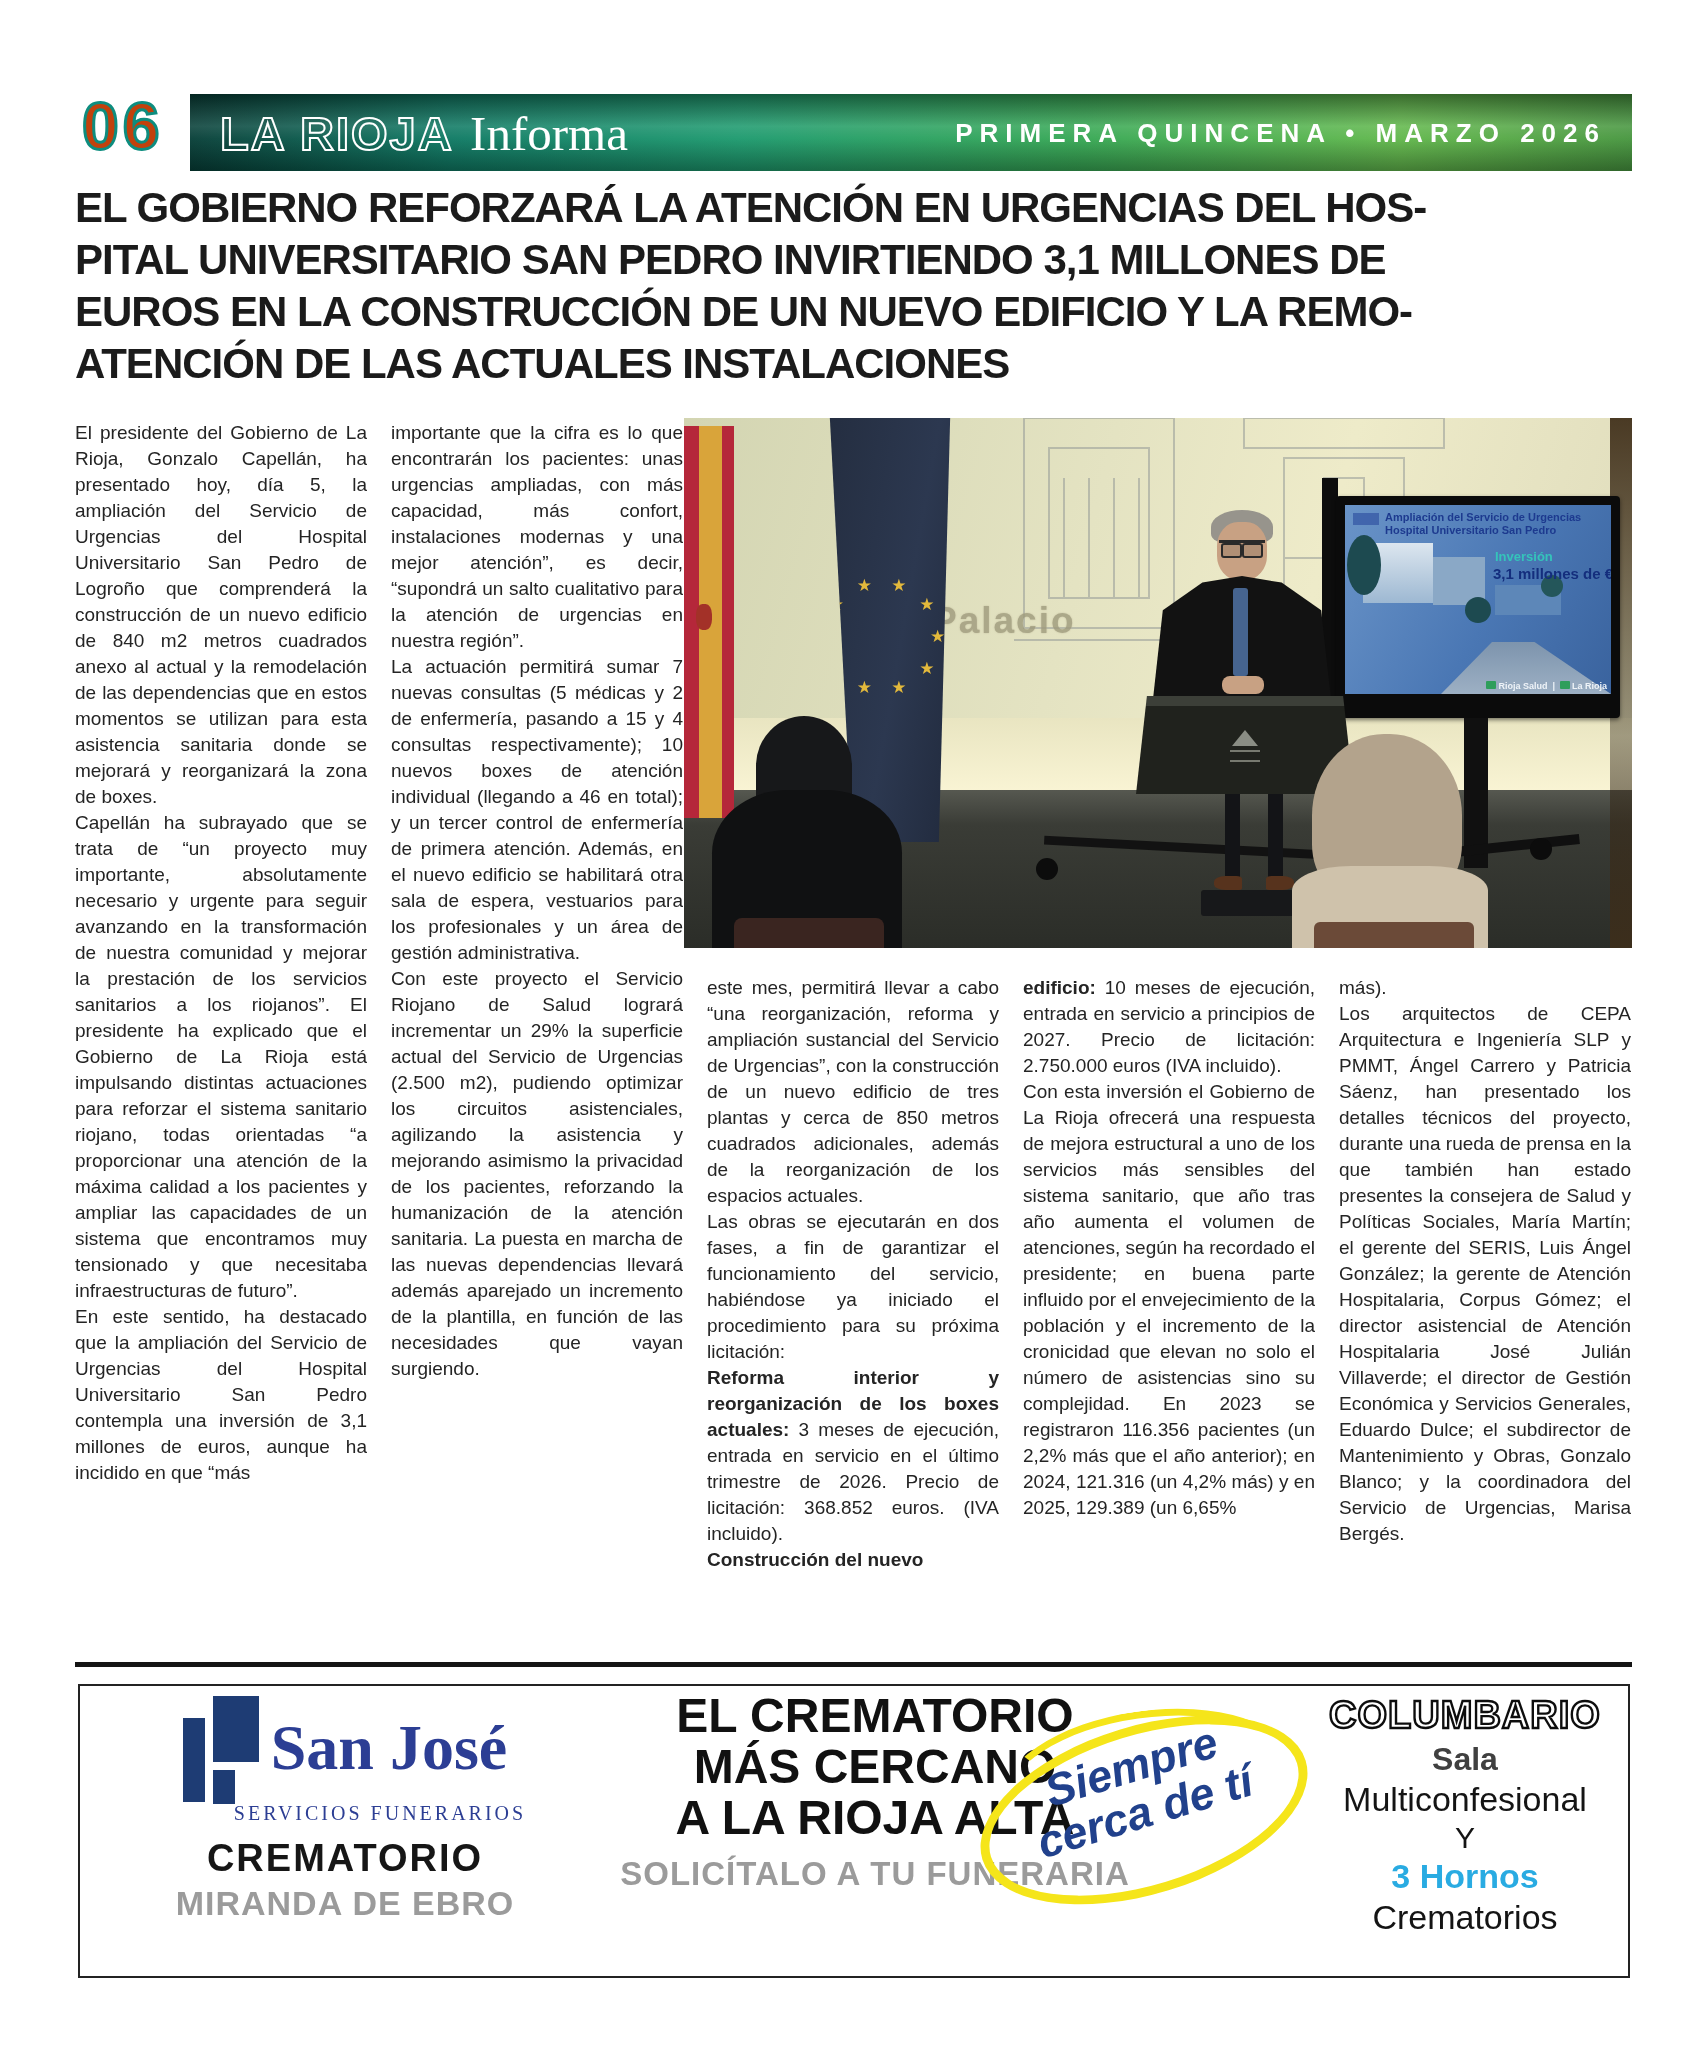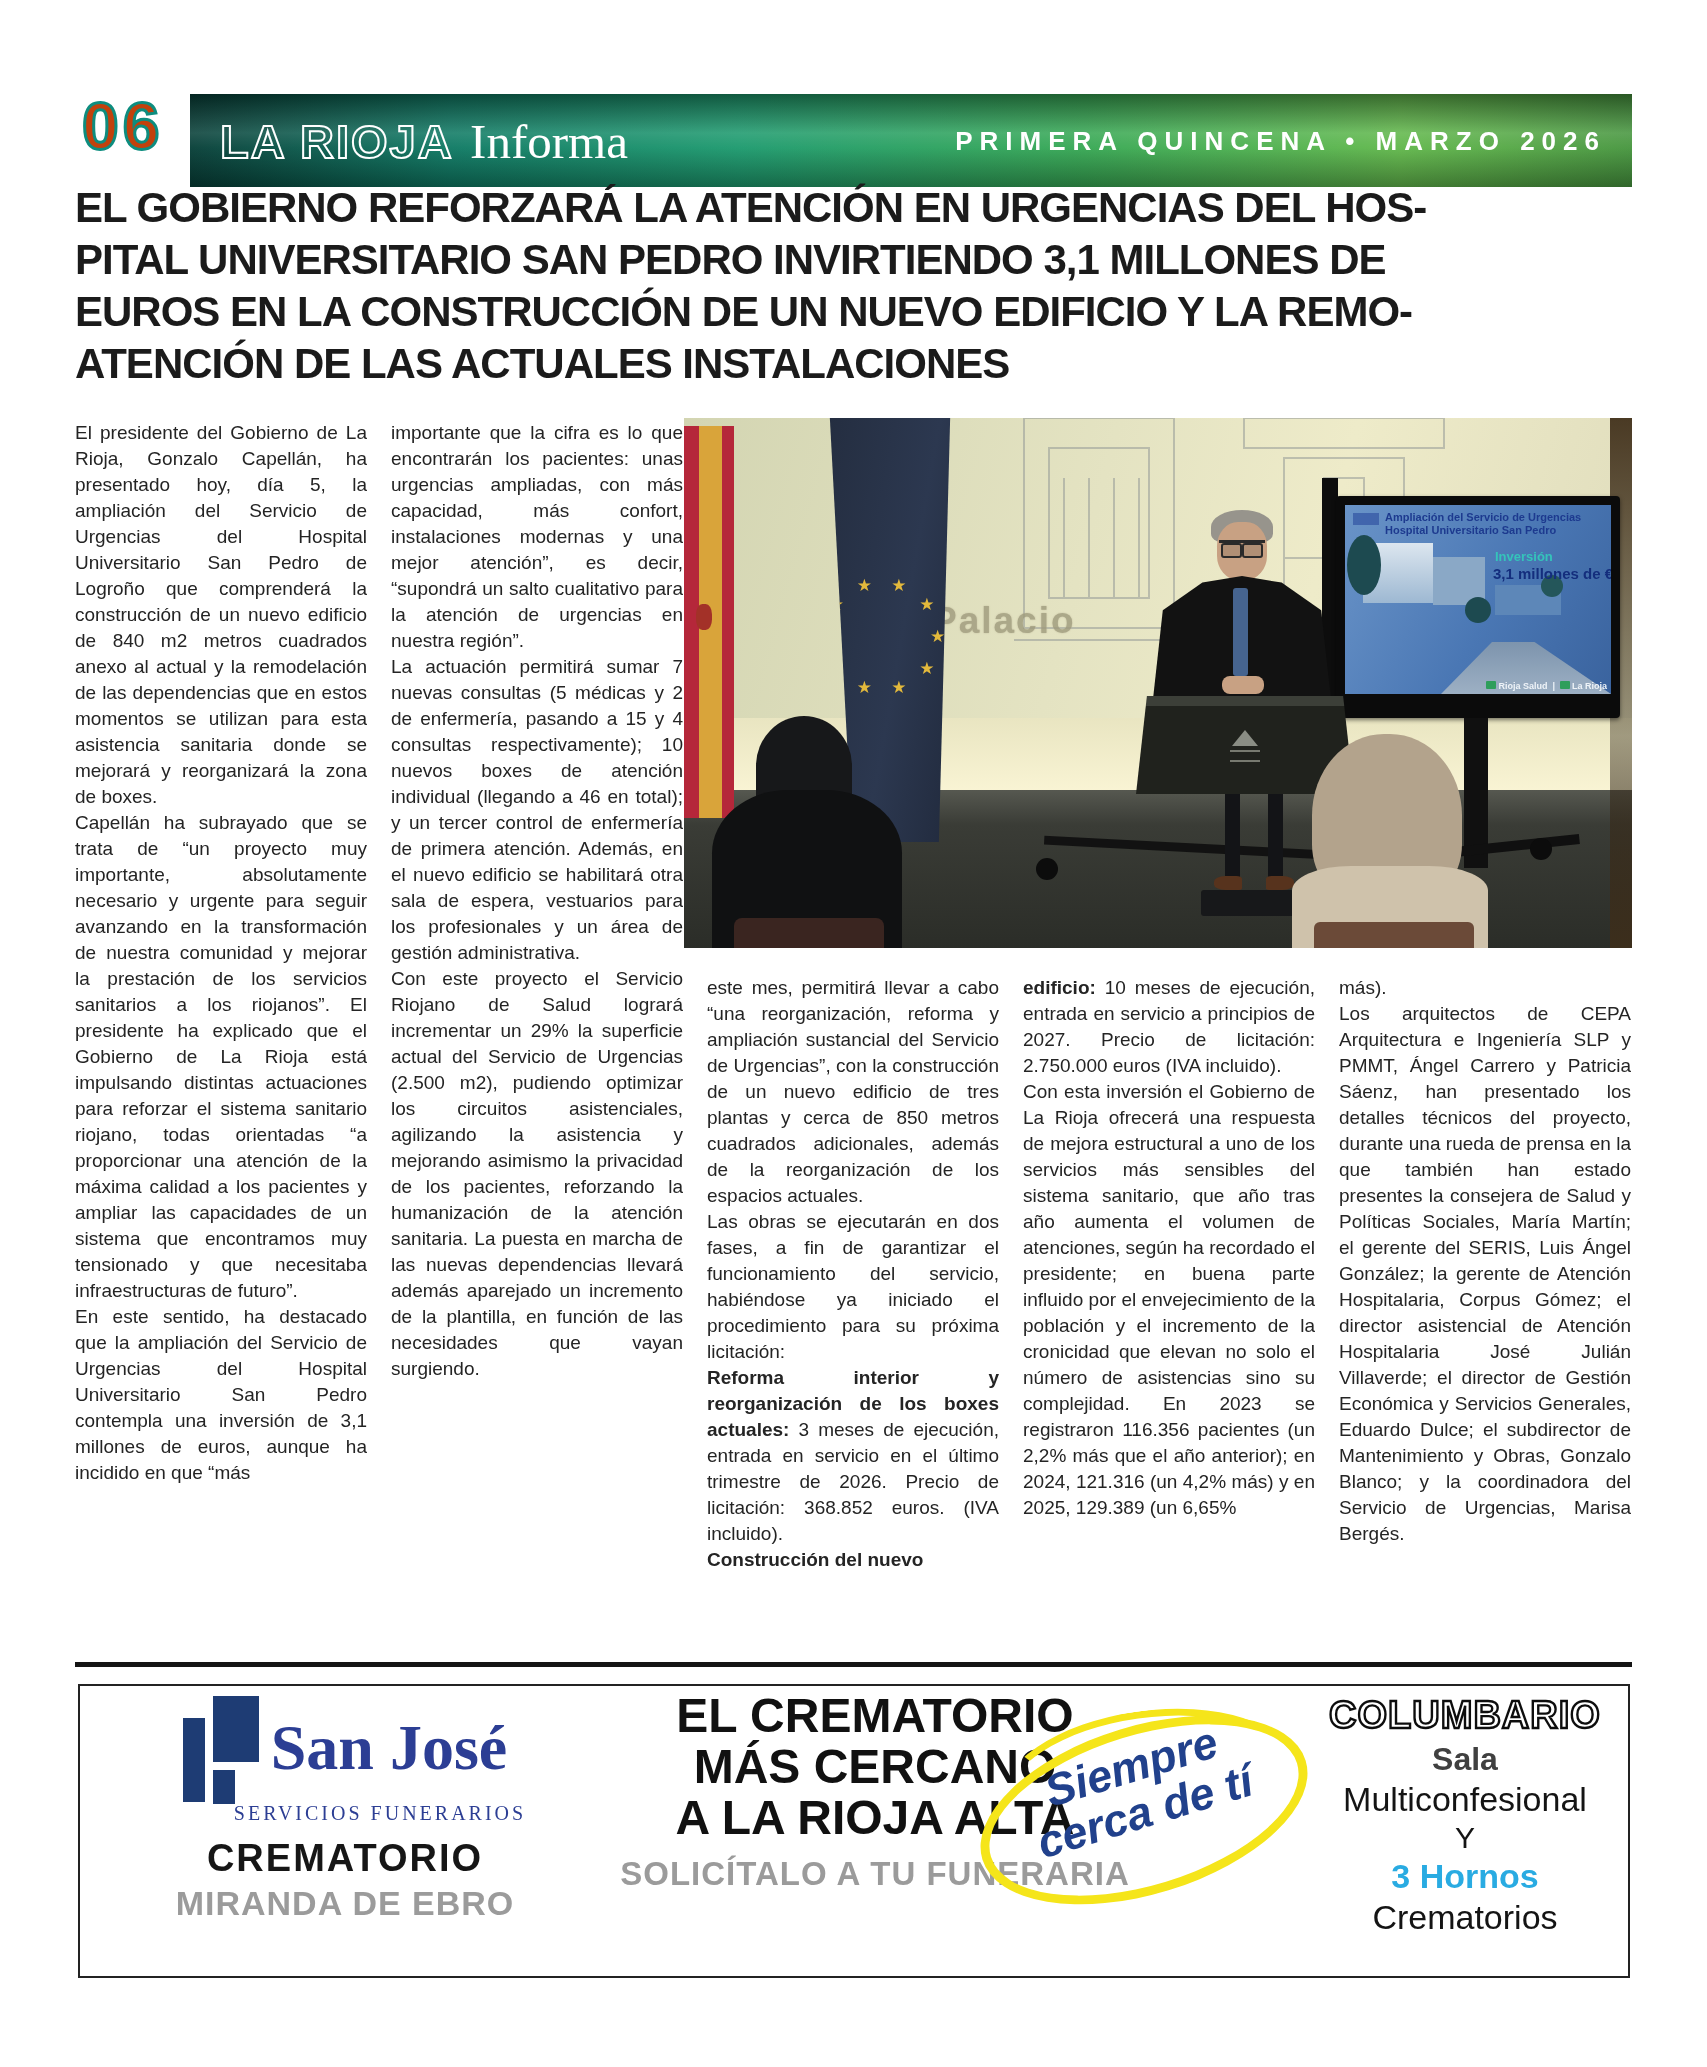--- a/index.html
+++ b/index.html
@@ -1,21 +1,21 @@
 <!DOCTYPE html>
 <html><head>
 <meta charset="utf-8">
 <style>
   html,body{margin:0;padding:0;background:#777;}
   #page{position:relative;width:1707px;height:2067px;background:#fff;font-family:"Liberation Sans",sans-serif;overflow:hidden;}
 
   
   #pagenum{position:absolute;left:82px;top:88px;font-size:66px;font-weight:900;color:#c2410c;
     -webkit-text-stroke:3px #0d8d7f;letter-spacing:4px;}
-  #bar{position:absolute;left:190px;top:94px;width:1442px;height:93px;
+  #bar{position:absolute;left:190px;top:94px;width:1442px;height:77px;
     background:
       linear-gradient(to bottom, rgba(0,0,0,.42) 0%, rgba(255,255,255,.12) 42%, rgba(255,255,255,.04) 58%, rgba(0,0,0,.32) 100%),
       linear-gradient(to right,#073f38 0%,#0f7a64 18%,#1d9a6e 38%,#37a854 62%,#62b84c 84%,#47963f 100%);}
   #bar .brand{position:absolute;left:30px;top:50%;transform:translateY(-50%);white-space:nowrap;}
   #bar .brand .la{font-size:47px;font-weight:900;letter-spacing:2px;color:transparent;-webkit-text-stroke:2px #fff;}
   #bar .brand .inf{font-family:"Liberation Serif",serif;font-size:49px;color:#fff;margin-left:12px;font-weight:400;}
   #bar .issue{position:absolute;right:26px;top:50%;transform:translateY(-50%);font-size:26px;font-weight:700;color:#fff;letter-spacing:7px;white-space:nowrap;}
 
   
   #headline{position:absolute;left:75px;top:182px;width:1560px;font-size:42px;line-height:52px;font-weight:800;color:#1b1b1b;letter-spacing:-1px;}

